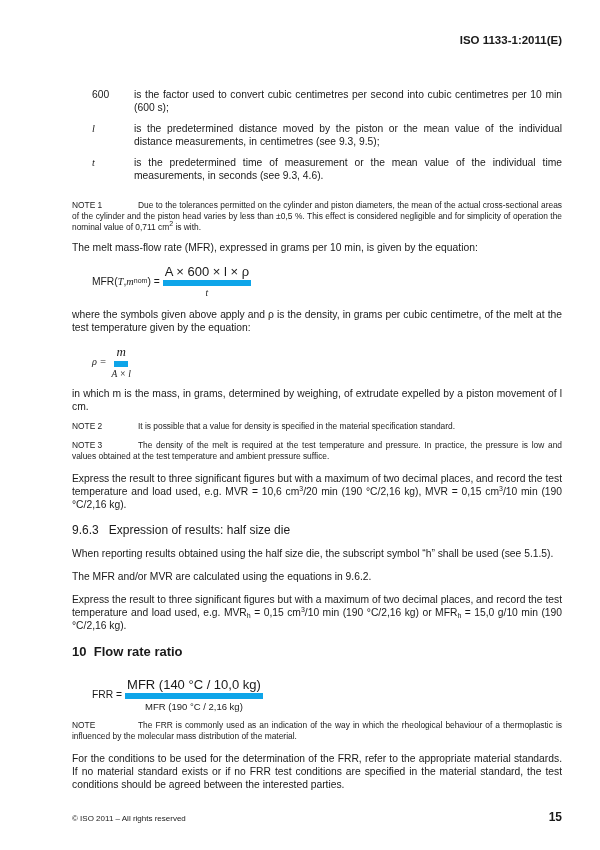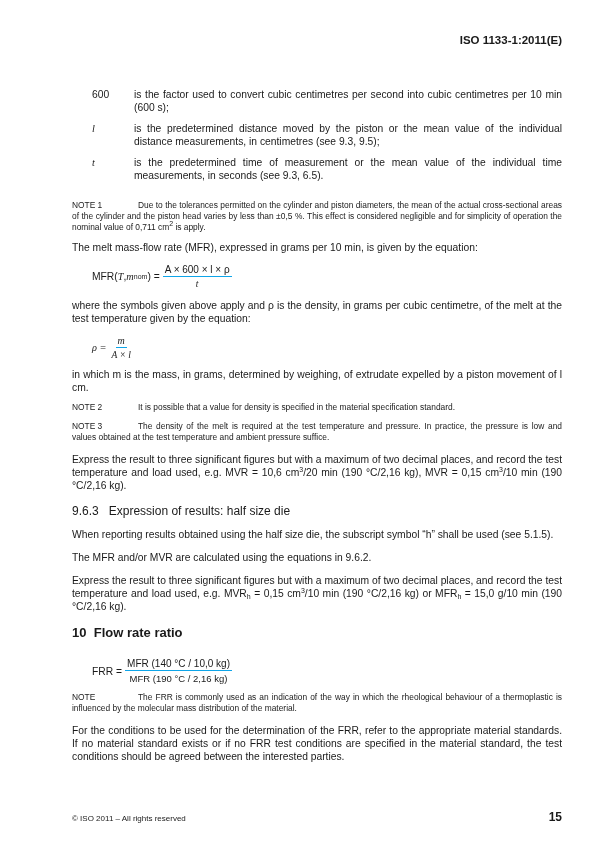--- a/index.html
+++ b/index.html
@@ -14,21 +14,21 @@
   .content { position: absolute; left: 72px; width: 490px; top: 88px; }
   .p { font-size: 10.3px; line-height: 13px; text-align: justify; margin: 0; }
   .def { display: flex; margin-bottom: 8px; }
   .def .sym { width: 42px; flex: none; font-size: 10.3px; line-height: 13px; padding-left: 20px; }
   .def .sym.it { font-family: "Liberation Serif", serif; font-style: italic; }
   .def .txt { flex: 1; font-size: 10.3px; line-height: 13px; text-align: justify; }
   .note { font-size: 8.4px; line-height: 11px; text-align: justify; margin: 0; }
   .note .lbl { display: inline-block; width: 66px; } .sp8 { height: 8px; } .sp10 { height: 10px; } .sp12 { height: 12px; }
   .formula { display: flex; align-items: center; padding-left: 20px; font-size: 10.3px; }
   .frac { display: inline-flex; flex-direction: column; align-items: center; margin-left: 3px; }
-  .frac .num { border-bottom: 1px solid #0ea5e9; padding: 0 2px 1px; font-size: 10px; }
+  .frac .num { border-bottom: 6px solid #0ea5e9; padding: 0 2px 1px; font-size: 13px; }
   .frac .den { padding: 2px 2px 0; font-size: 9.5px; }
   .ser { font-family: "Liberation Serif", serif; font-style: italic; }
   .h3 { font-size: 12px; font-weight: normal; }
   .h2 { font-size: 13px; font-weight: bold; }
   sup { font-size: 7px; vertical-align: 4px; line-height: 0; }
   sub { font-size: 7px; vertical-align: -2px; line-height: 0; }
   .footer-left { position: absolute; left: 72px; top: 814px; font-size: 8px; }
   .footer-right { position: absolute; right: 38px; top: 810px; font-size: 12px; font-weight: bold; }
 </style>
 </head>
@@ -41,25 +41,25 @@
   <div class="def">
     <span class="sym">600</span>
     <span class="txt">is the factor used to convert cubic centimetres per second into cubic centimetres per 10 min (600 s);</span>
   </div>
   <div class="def">
     <span class="sym it">l</span>
     <span class="txt">is the predetermined distance moved by the piston or the mean value of the individual distance measurements, in centimetres (see 9.3, 9.5);</span>
   </div>
   <div class="def">
     <span class="sym it">t</span>
-    <span class="txt">is the predetermined time of measurement or the mean value of the individual time measurements, in seconds (see 9.3, 6.5).</span>
+    <span class="txt">is the predetermined time of measurement or the mean value of the individual time measurements, in seconds (see 9.3, 4.6).</span>
   </div>
 
   <div class="sp10"></div>
-  <p class="note"><span class="lbl">NOTE 1</span><span>Due to the tolerances permitted on the cylinder and piston diameters, the mean of the actual cross-sectional areas of the cylinder and the piston head varies by less than ±0,5 %. This effect is considered negligible and for simplicity of operation the nominal value of 0,711 cm</span><sup>2</sup><span> is apply.</span></p>
+  <p class="note"><span class="lbl">NOTE 1</span><span>Due to the tolerances permitted on the cylinder and piston diameters, the mean of the actual cross-sectional areas of the cylinder and the piston head varies by less than ±0,5 %. This effect is considered negligible and for simplicity of operation the nominal value of 0,711 cm</span><sup>2</sup><span> is with.</span></p>
 
   <div class="sp8"></div>
   <p class="p">The melt mass-flow rate (MFR), expressed in grams per 10 min, is given by the equation:</p>
 
   <div class="sp10"></div>
   <div class="formula">
     <span>MFR</span>
       <span>(</span>
       <span class="ser">T</span>
       <span>,</span>

